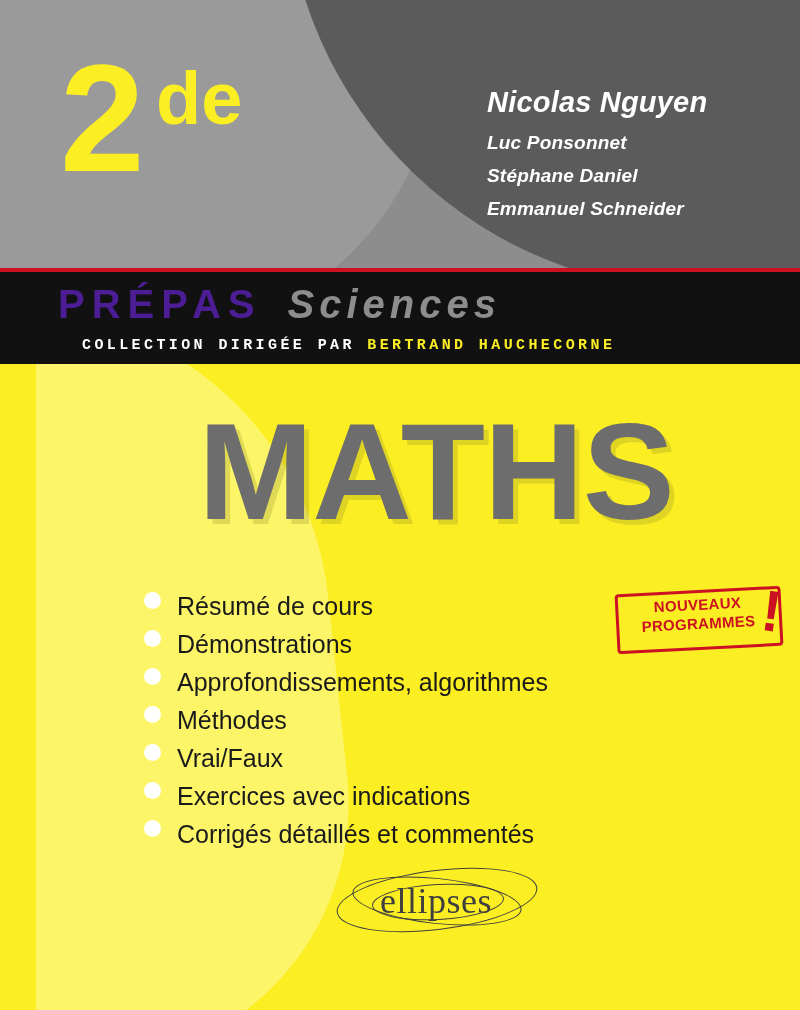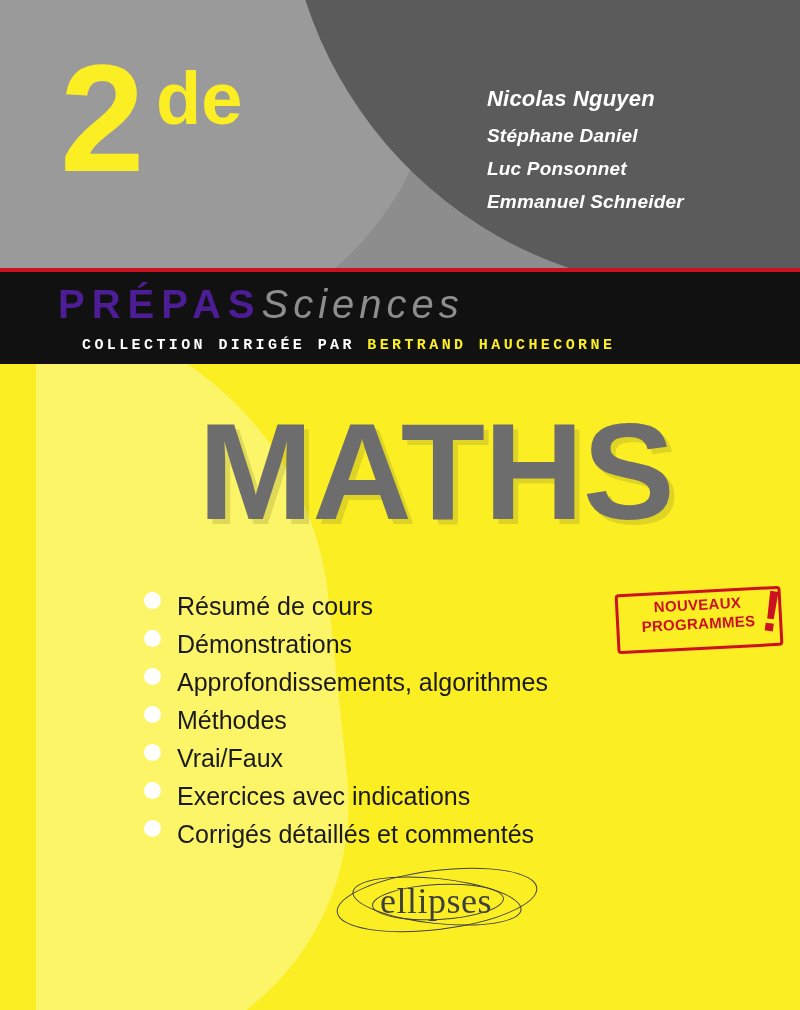--- a/index.html
+++ b/index.html
@@ -79,21 +79,21 @@
   .authors .author {
     color: #ffffff;
     font-style: italic;
     font-weight: bold;
     font-size: 19px;
     line-height: 1.0;
     margin-bottom: 14px;
     letter-spacing: 0.2px;
   }
   .authors .author.first {
-    font-size: 22px;
+    font-size: 29px;
     margin-bottom: 16px;
   }
 
   
   .red-rule {
     position: absolute;
     left: 0;
     top: 268px;
     width: 800px;
     height: 4px;
@@ -117,22 +117,23 @@
     font-weight: bold;
     letter-spacing: 7px;
     color: #8d8d8d;
   }
   .prepas-line .prepas {
     color: #4c1d95;
   }
   .prepas-line .sciences {
     color: #8d8d8d;
     font-style: italic;
-    font-weight: normal;
+    font-weight: bold;
     letter-spacing: 5px;
+    margin-left: 26px;
   }
   .directed-line {
     position: absolute;
     left: 82px;
     top: 337px;
     font-size: 15px;
     letter-spacing: 3.4px;
     color: #ffffff;
     font-weight: bold;
     font-family: Liberation Mono, monospace;
@@ -288,22 +289,22 @@
   <div class="top-band">
     <div class="light-wedge"></div>
     <div class="dark-swoosh"></div>
   </div>
 
   <div class="level-number">2</div>
   <div class="level-suffix">de</div>
 
   <div class="authors">
     <div class="author first">Nicolas Nguyen</div>
+    <div class="author">Luc Ponsonnet</div>
     <div class="author">Stéphane Daniel</div>
-    <div class="author">Luc Ponsonnet</div>
     <div class="author">Emmanuel Schneider</div>
   </div>
 
   <div class="red-rule"></div>
   <div class="collection-band"></div>
 
   <div class="prepas-line">
     <span class="prepas">PRÉPAS</span><span class="sciences">Sciences</span>
   </div>
 

